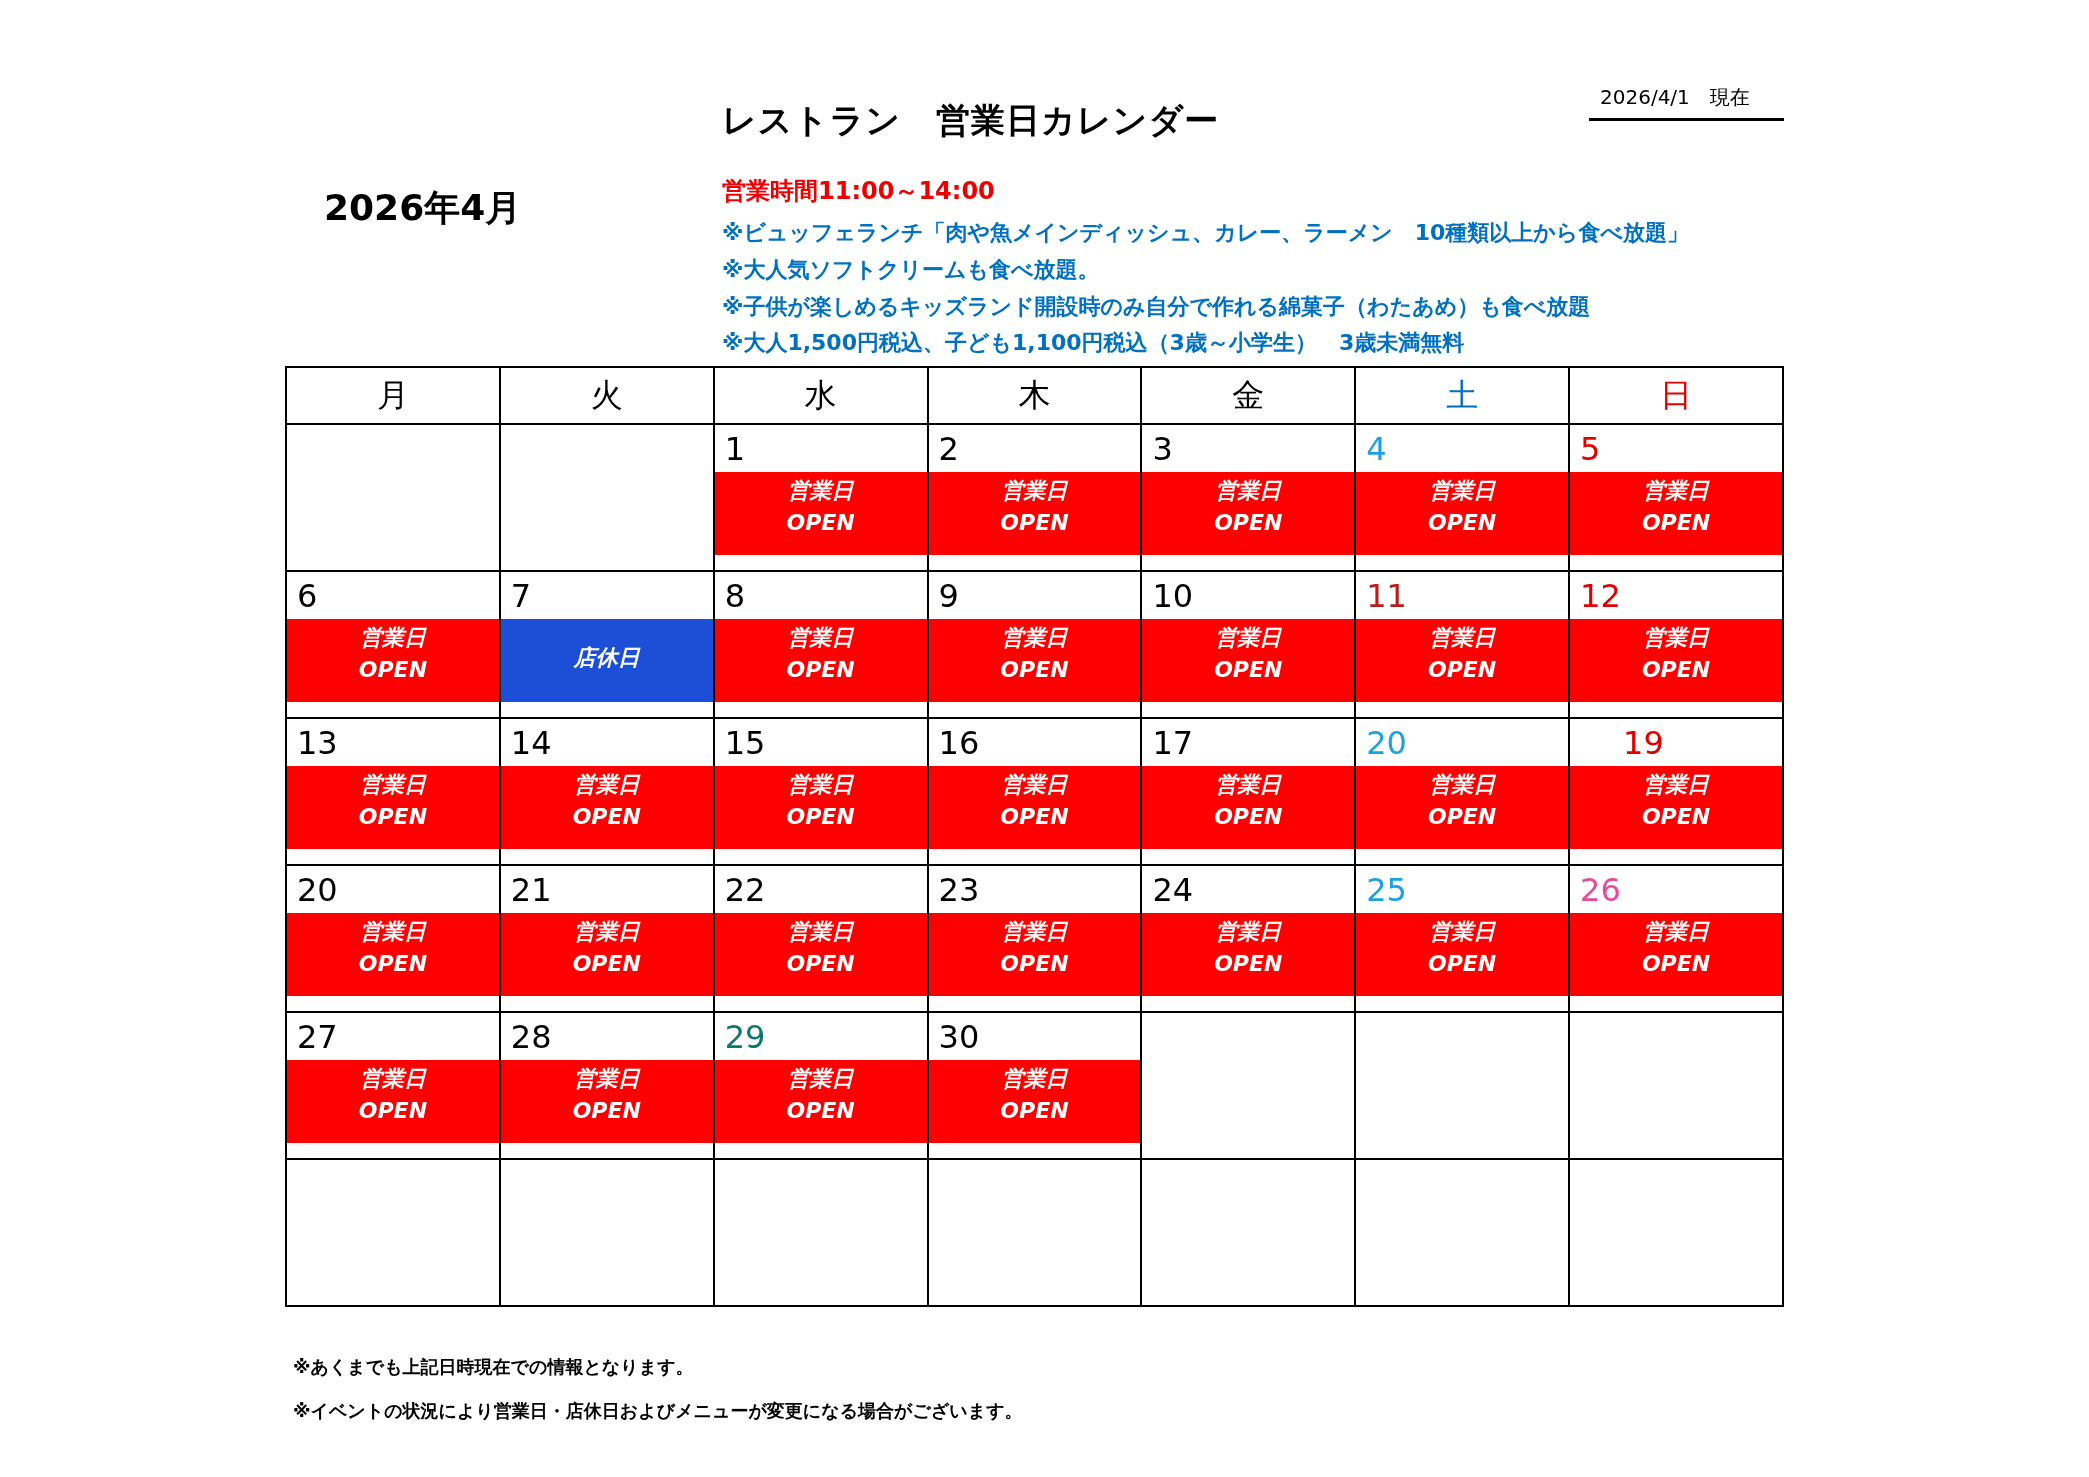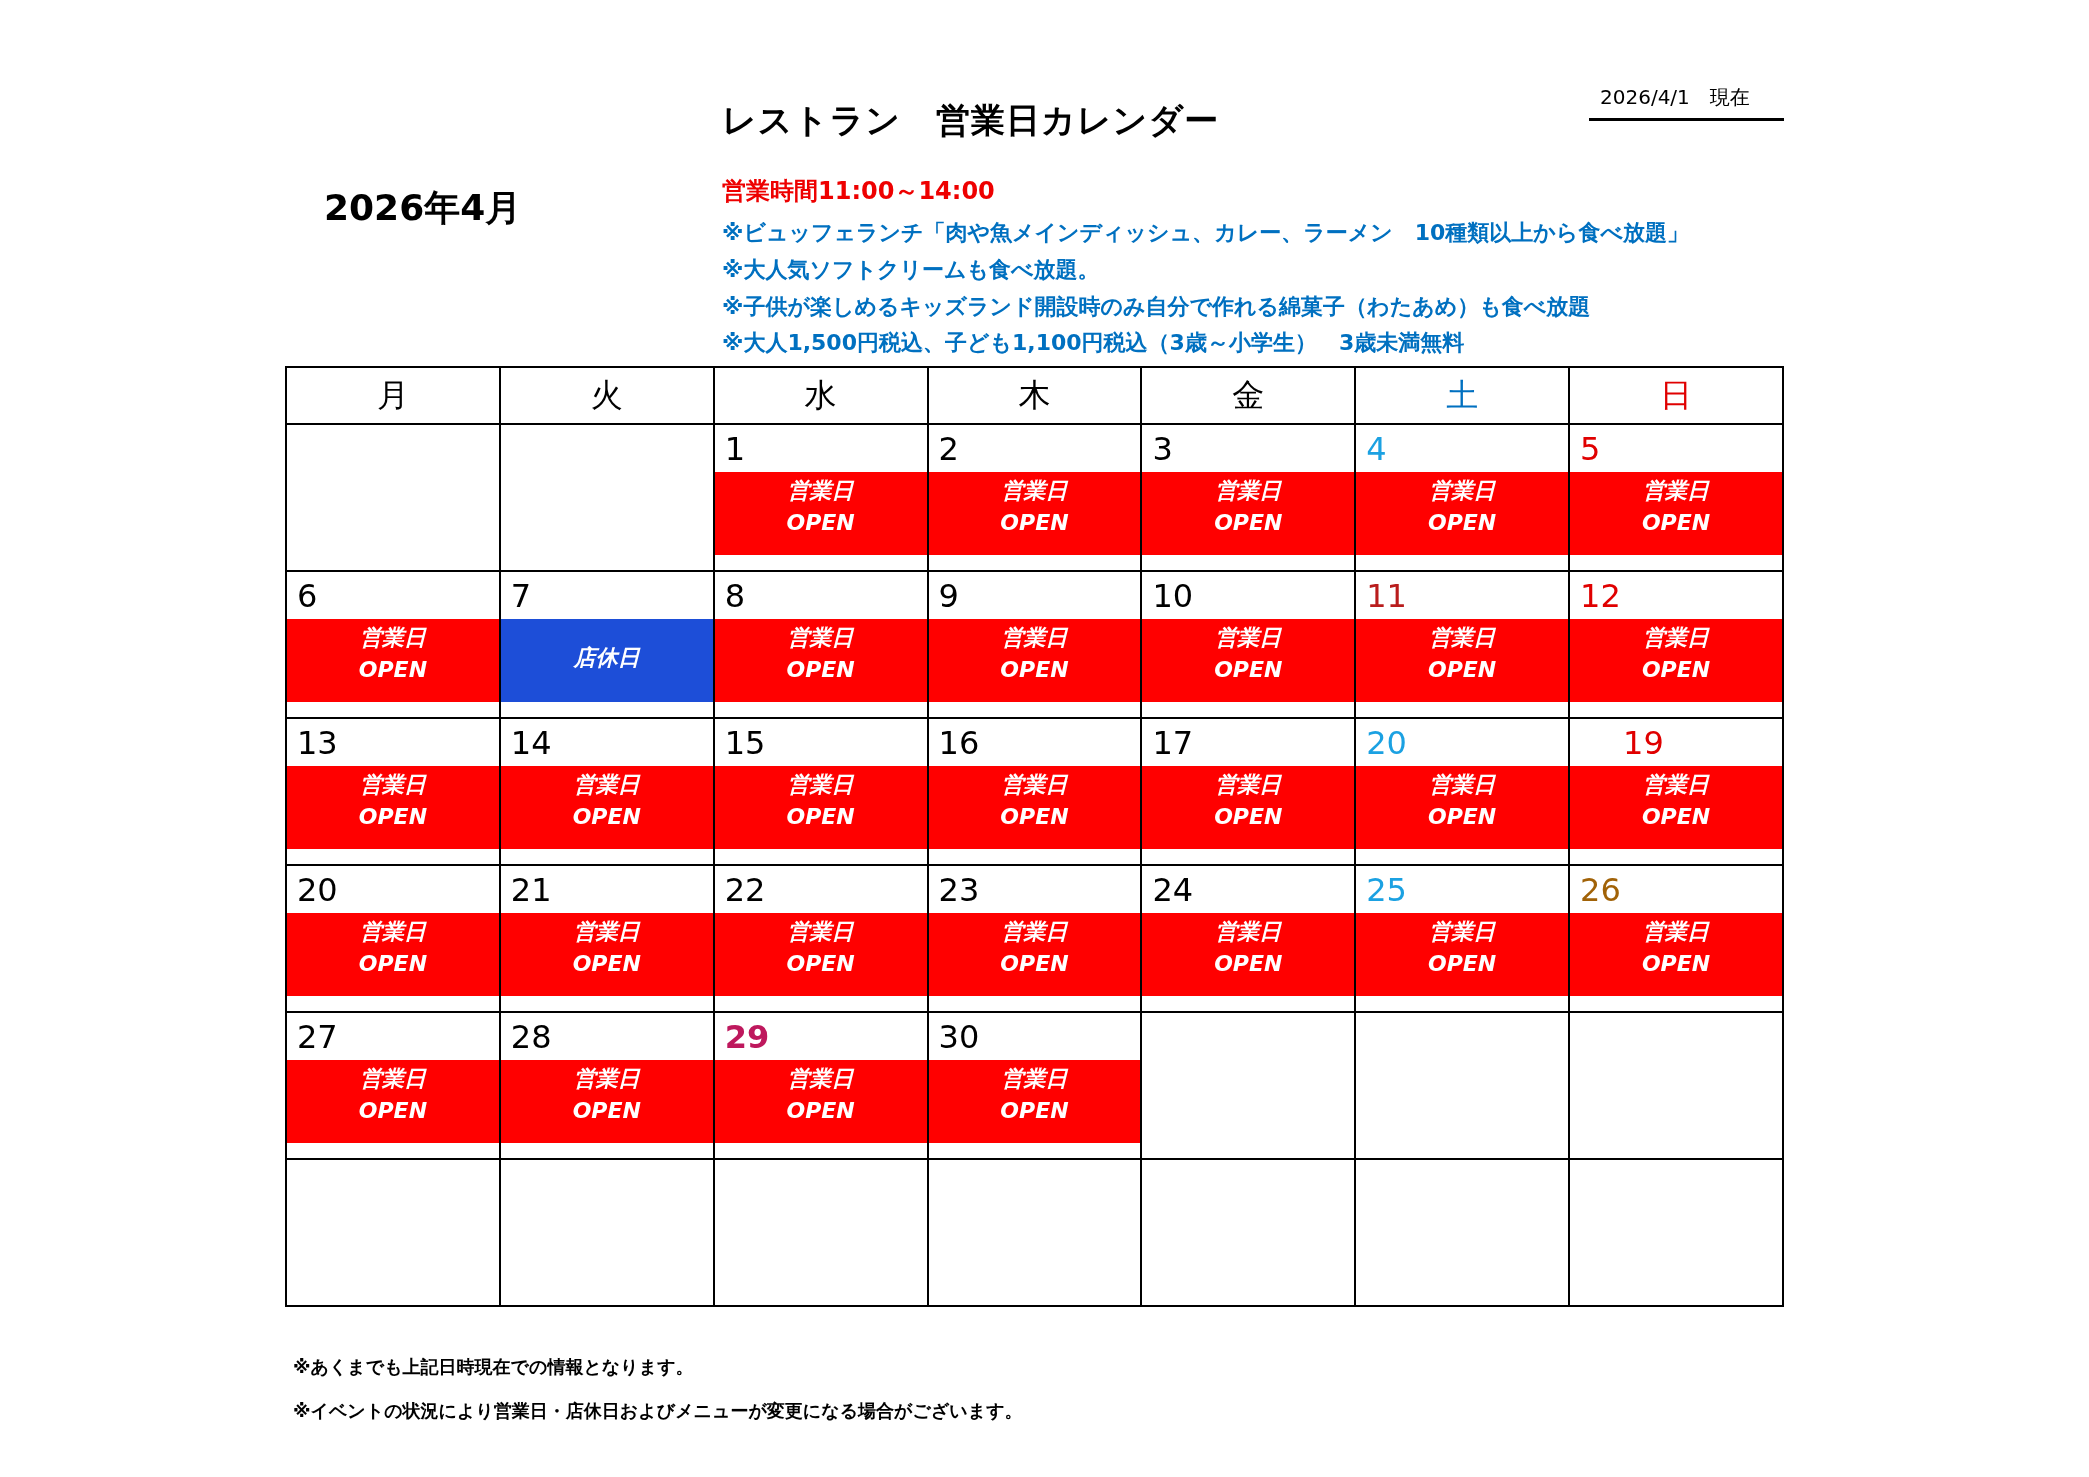--- a/index.html
+++ b/index.html
@@ -283,21 +283,21 @@
           <div class="cell">
             <div class="daynum" style="color: rgb(27, 161, 226);">25</div>
             <div class="band open">
               <div class="l1">営業日</div>
               <div class="l2">OPEN</div>
             </div>
           </div>
         </td>
         <td>
           <div class="cell">
-            <div class="daynum" style="color: #a16207;">26</div>
+            <div class="daynum" style="color: #ec4899;">26</div>
             <div class="band open">
               <div class="l1">営業日</div>
               <div class="l2">OPEN</div>
             </div>
           </div>
         </td>
       </tr>
       <tr>
         <td>
           <div class="cell">
@@ -312,21 +312,21 @@
           <div class="cell">
             <div class="daynum">28</div>
             <div class="band open">
               <div class="l1">営業日</div>
               <div class="l2">OPEN</div>
             </div>
           </div>
         </td>
         <td>
           <div class="cell">
-            <div class="daynum" style="color: #be185d; font-weight: bold;">29</div>
+            <div class="daynum" style="color: #0f766e;">29</div>
             <div class="band open">
               <div class="l1">営業日</div>
               <div class="l2">OPEN</div>
             </div>
           </div>
         </td>
         <td>
           <div class="cell">
             <div class="daynum">30</div>
             <div class="band open">

